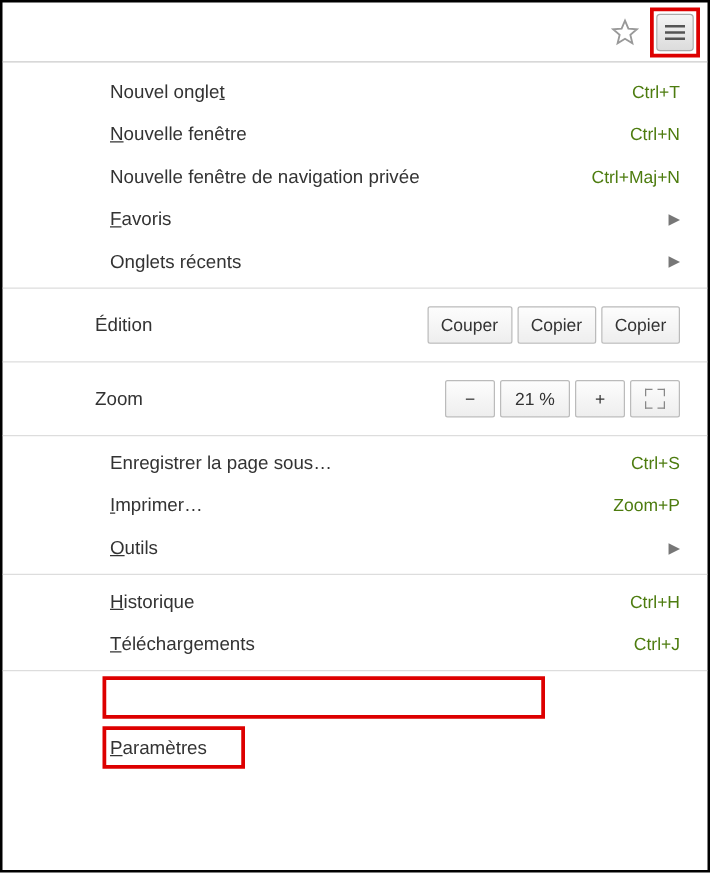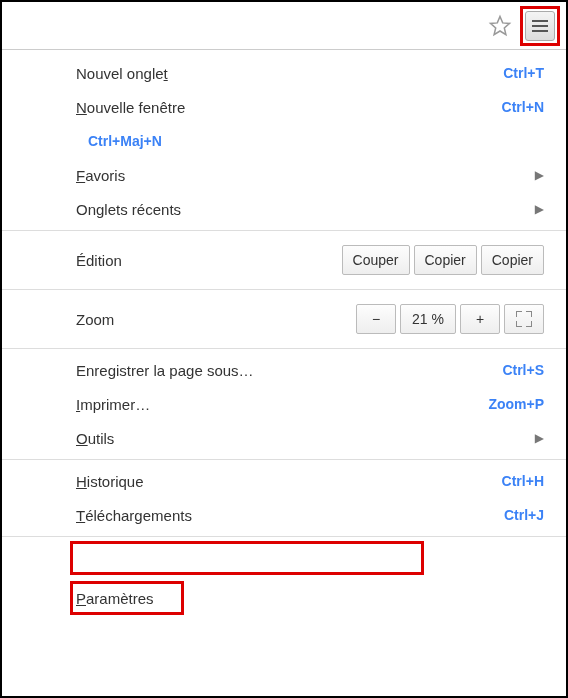--- a/index.html
+++ b/index.html
@@ -61,31 +61,31 @@
     }
     .menu {
       padding: 6px 0 0 0;
     }
     .menu-row {
       display: flex;
       align-items: center;
       padding: 7px 22px 7px 74px;
       min-height: 34px;
       position: relative;
+      margin-left: 12px;
     }
     .menu-label {
       flex: 1;
     }
     .menu-label span.u { text-decoration: underline; }
     .shortcut {
-      color: #3b82f6;
+      color: #4d7c0f;
       font-size: 14px;
       margin-left: 12px;
       white-space: nowrap;
-      font-weight: bold;
     }
     .arrow {
       color: #777;
       font-size: 12px;
       margin-left: 12px;
     }
     .divider {
       border-top: 1px solid #ddd;
       margin: 4px 0;
     }
@@ -170,20 +170,21 @@
     <div class="menu-label"><span>Nouvel ongle</span><span class="u">t</span></div>
     <div class="shortcut">Ctrl+T</div>
   </div>
 
   <div class="menu-row">
     <div class="menu-label"><span class="u">N</span><span>ouvelle fenêtre</span></div>
     <div class="shortcut">Ctrl+N</div>
   </div>
 
   <div class="menu-row">
+    <div class="menu-label">Nouvelle fenêtre de navigation privée</div>
     <div class="shortcut">Ctrl+Maj+N</div>
   </div>
 
   <div class="menu-row">
     <div class="menu-label"><span class="u">F</span><span>avoris</span></div>
     <div class="arrow">▶</div>
   </div>
 
   <div class="menu-row">
     <div class="menu-label">Onglets récents</div>

